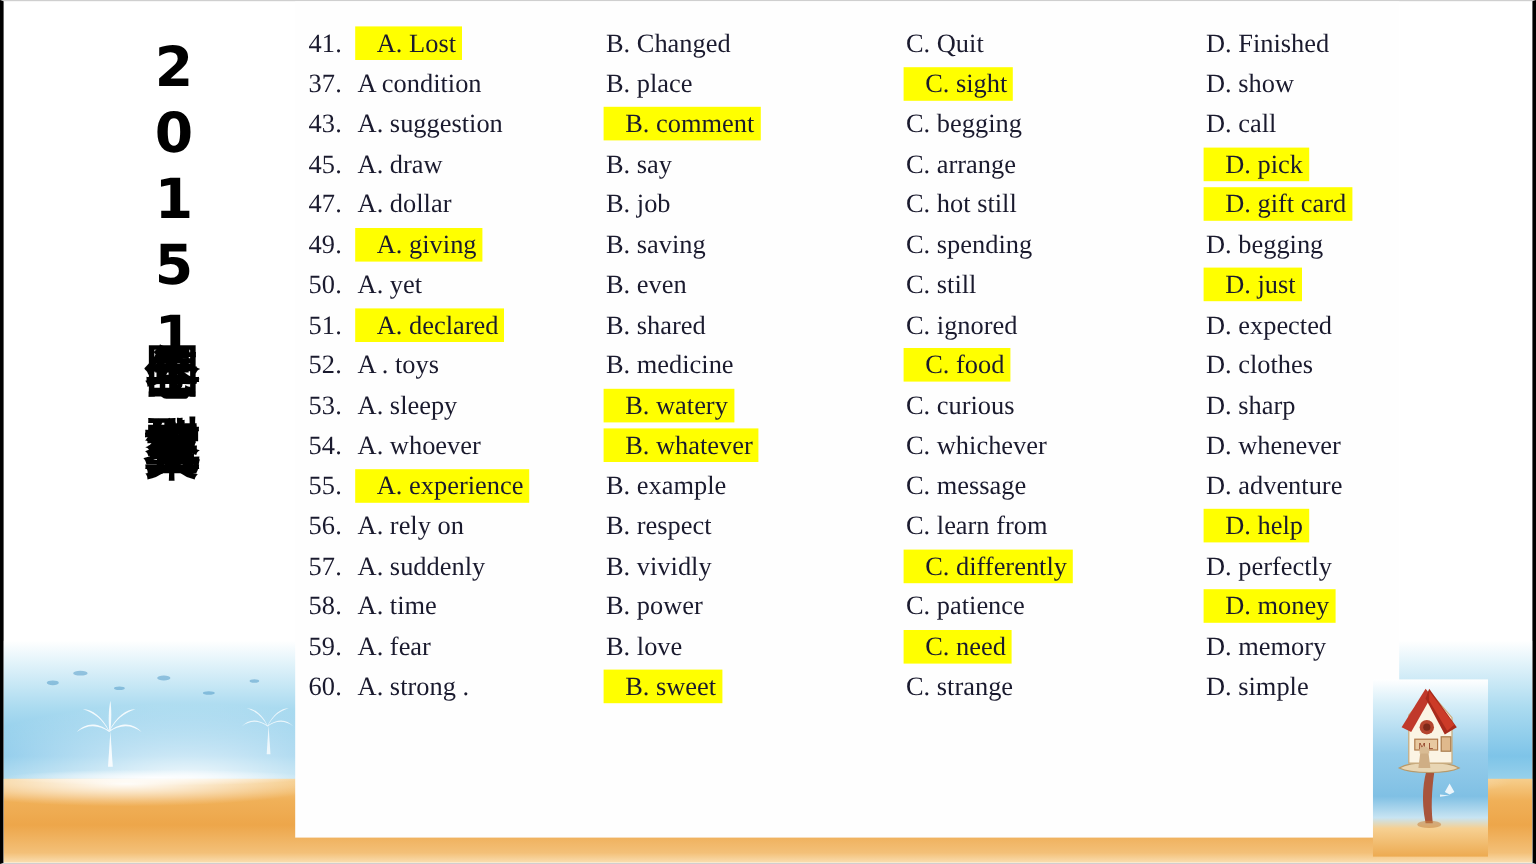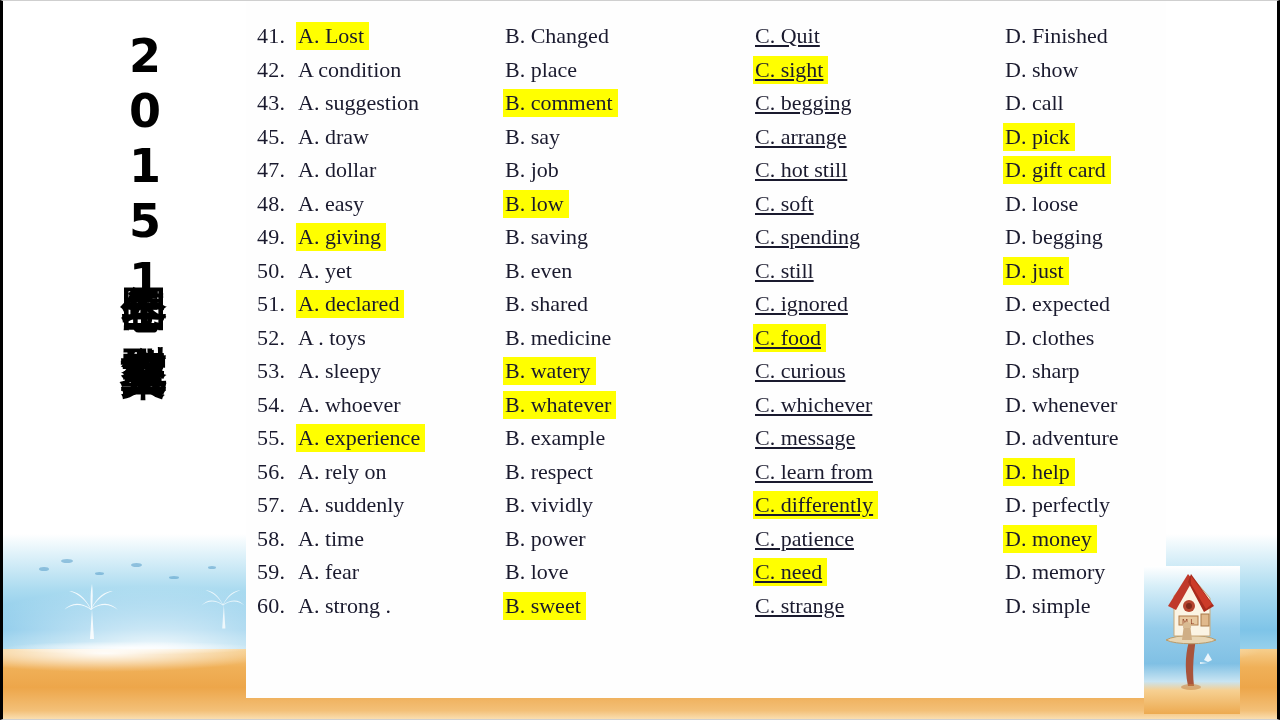--- a/index.html
+++ b/index.html
@@ -92,27 +92,27 @@
     white-space:nowrap;
   }
   .num{
     position:absolute;left:11px;top:0;
     text-align:left;width:34px;
     letter-spacing:.2px;
   }
   .opt{position:absolute;top:0;}
   .opt .hl{
     background:#ffff00;
-    padding:1px 5px 2px 2px;
+    padding:1px 5px 2px 18px;
     box-decoration-break:clone;
   }
   .opt .plain{padding:1px 2px 2px 2px;}
   .c-a{left:50px;}
   .c-b{left:257px;}
-  .c-c{left:507px;text-decoration:underline;}
+  .c-c{left:507px;}
   .c-d{left:757px;}
 
   
   #birdhouse{
     position:absolute;left:1141px;top:565px;width:96px;height:148px;
     overflow:hidden;
   }
   #birdhouse .bh-sky{
     position:absolute;inset:0;
     background:linear-gradient(to bottom,
@@ -170,21 +170,21 @@
   <div id="sheet">
     <div id="rows">
         <div class="row">
           <span class="num">41.</span>
           <span class="opt c-a"><span class="hl">A. Lost</span></span>
           <span class="opt c-b"><span class="plain">B. Changed</span></span>
           <span class="opt c-c"><span class="plain">C. Quit</span></span>
           <span class="opt c-d"><span class="plain">D. Finished</span></span>
         </div>
         <div class="row">
-          <span class="num">42.</span>
+          <span class="num">37.</span>
           <span class="opt c-a"><span class="plain">A condition</span></span>
           <span class="opt c-b"><span class="plain">B. place</span></span>
           <span class="opt c-c"><span class="hl">C. sight</span></span>
           <span class="opt c-d"><span class="plain">D. show</span></span>
         </div>
         <div class="row">
           <span class="num">43.</span>
           <span class="opt c-a"><span class="plain">A. suggestion</span></span>
           <span class="opt c-b"><span class="hl">B. comment</span></span>
           <span class="opt c-c"><span class="plain">C. begging</span></span>
@@ -196,27 +196,20 @@
           <span class="opt c-b"><span class="plain">B. say</span></span>
           <span class="opt c-c"><span class="plain">C. arrange</span></span>
           <span class="opt c-d"><span class="hl">D. pick</span></span>
         </div>
         <div class="row">
           <span class="num">47.</span>
           <span class="opt c-a"><span class="plain">A. dollar</span></span>
           <span class="opt c-b"><span class="plain">B. job</span></span>
           <span class="opt c-c"><span class="plain">C. hot still</span></span>
           <span class="opt c-d"><span class="hl">D. gift card</span></span>
-        </div>
-        <div class="row">
-          <span class="num">48.</span>
-          <span class="opt c-a"><span class="plain">A. easy</span></span>
-          <span class="opt c-b"><span class="hl">B. low</span></span>
-          <span class="opt c-c"><span class="plain">C. soft</span></span>
-          <span class="opt c-d"><span class="plain">D. loose</span></span>
         </div>
         <div class="row">
           <span class="num">49.</span>
           <span class="opt c-a"><span class="hl">A. giving</span></span>
           <span class="opt c-b"><span class="plain">B. saving</span></span>
           <span class="opt c-c"><span class="plain">C. spending</span></span>
           <span class="opt c-d"><span class="plain">D. begging</span></span>
         </div>
         <div class="row">
           <span class="num">50.</span>

